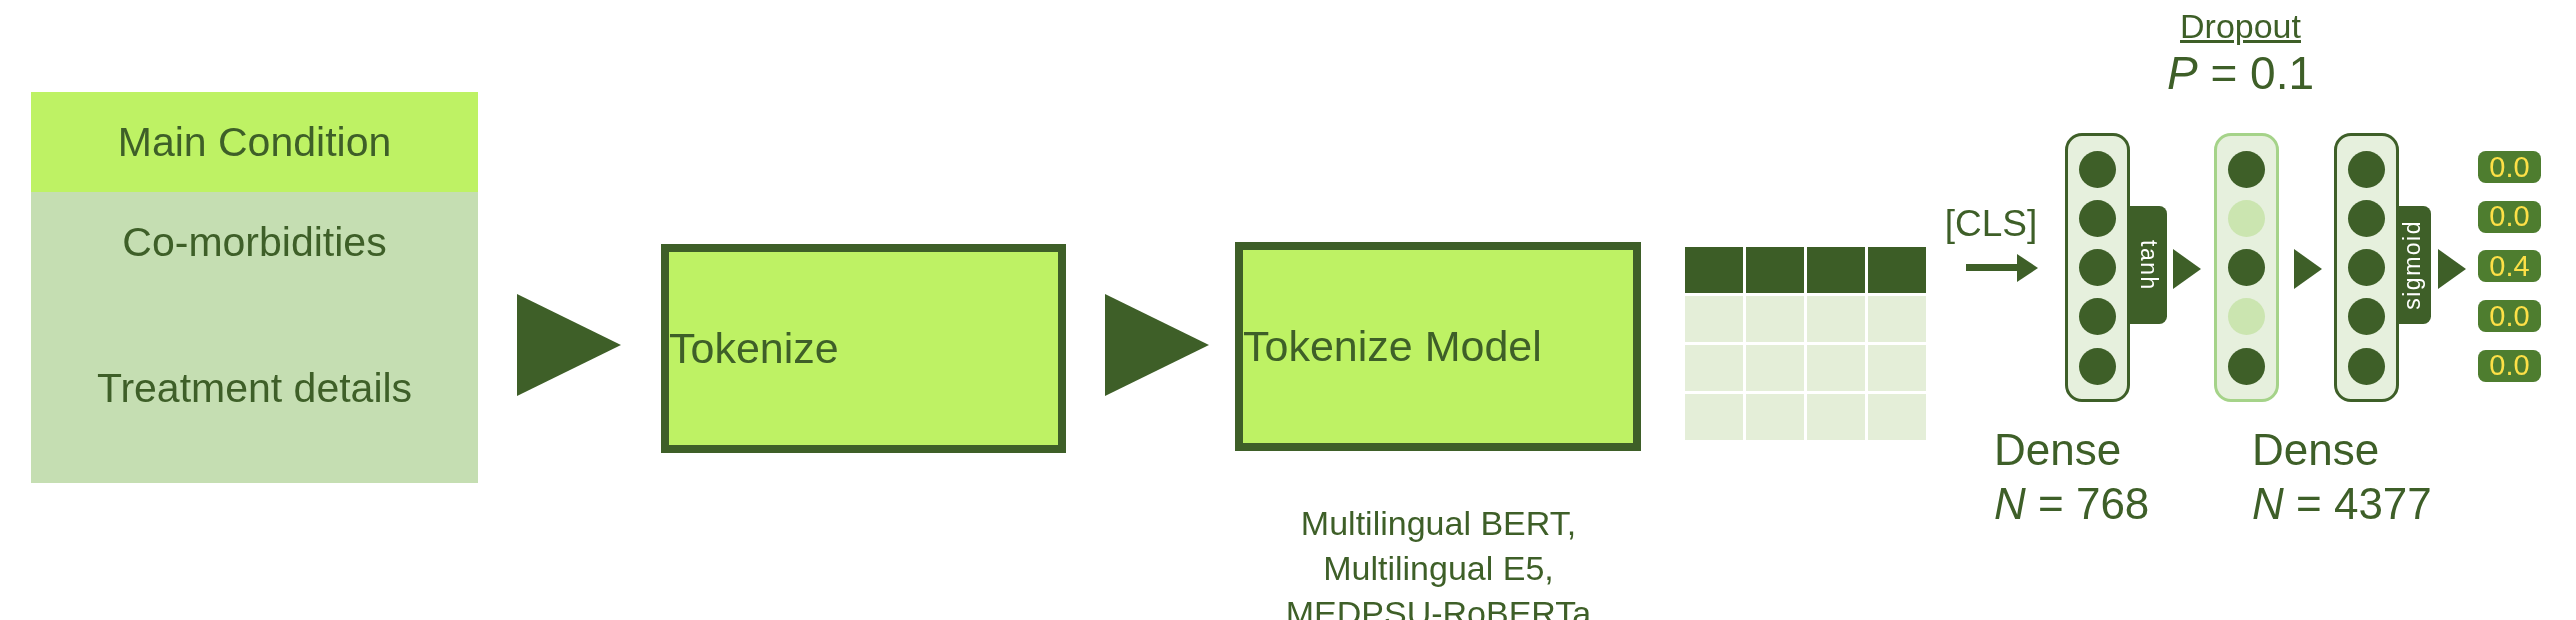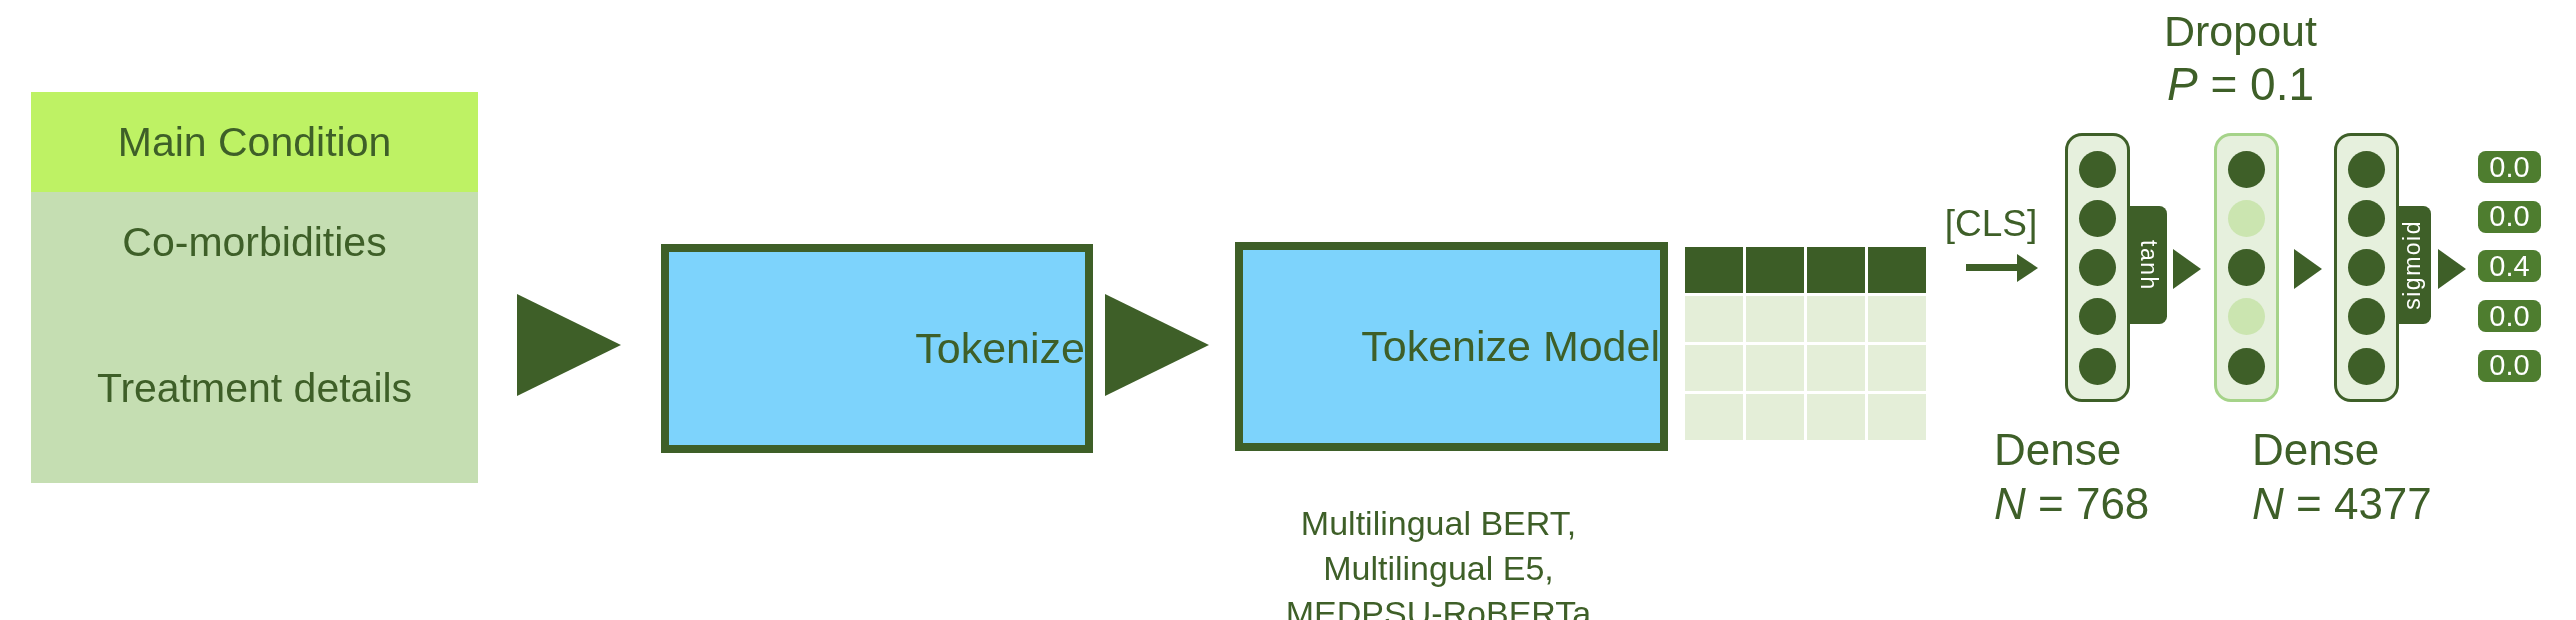--- a/index.html
+++ b/index.html
@@ -10,22 +10,22 @@
   
   .stack{position:absolute;left:31px;top:92px;width:447px;}
   .stack-row{display:flex;align-items:center;justify-content:center;font-size:41px;}
   .stack-row[data-tone="light"]{background:#bef264;}
   .stack-row[data-tone="medium"]{background:#c5deb2;}
   
   .big-arrow{position:absolute;width:0;height:0;
     border-top:51px solid transparent;border-bottom:51px solid transparent;
     border-left:104px solid #3e5f28;}
   
-  .proc-box{position:absolute;background:#7dd3fc;border:8.5px solid #3e5f28;
-    display:flex;align-items:center;justify-content:flex-end;font-size:43px;padding-left:27px;}
+  .proc-box{position:absolute;background:#bef264;border:8.5px solid #3e5f28;
+    display:flex;align-items:center;justify-content:flex-start;font-size:43px;}
   .variants{position:absolute;left:1235px;top:473px;width:407px;text-align:center;
     font-size:34px;line-height:1.32;margin-top:28px;}
   
   .matrix{position:absolute;left:1685px;top:247px;display:flex;flex-direction:column;gap:3.1px;}
   .matrix-row{display:flex;gap:3.1px;}
   .matrix-cell{width:58px;height:46px;background:#e4eed8;}
   .matrix-row:first-child .matrix-cell{background:#3c5d26;}
   
   .cls{position:absolute;left:1937px;top:203px;width:108px;text-align:center;font-size:37px;}
   .cls-arrow-shaft{position:absolute;left:1966px;top:264px;width:52px;height:7px;background:#3e5f28;}
@@ -43,27 +43,27 @@
   .act-tab{position:absolute;top:206px;width:49px;height:118px;background:#3e5f28;
     border-radius:7.7px;z-index:1;display:flex;align-items:center;justify-content:flex-end;}
   .act-tab .vtext{writing-mode:vertical-rl;color:#ffffff;font-size:23px;letter-spacing:1.5px;
     margin-right:4.6px;white-space:nowrap;}
   .act-tab .vtext.flip{transform:rotate(180deg);}
   .mini-arrow{position:absolute;top:249px;width:0;height:0;
     border-top:20px solid transparent;border-bottom:20px solid transparent;
     border-left:28px solid #3e5f28;z-index:3;}
   
   .dropout-note{position:absolute;left:2110px;top:6.1px;width:261px;text-align:center;line-height:1.18;}
-  .dropout-note .t1{font-size:43px;}
+  .dropout-note .t1{font-size:34px;text-decoration:underline;}
   .dropout-note .t2{font-size:46px;}
   .dense-note{position:absolute;top:423px;font-size:44px;line-height:1.22;}
   .it{font-style:italic;}
   
   .outputs{position:absolute;left:2478px;top:151px;display:flex;flex-direction:column;gap:17.7px;}
-  .badge{width:63px;height:32px;background:#4e7d2f;border-radius:7.7px;color:#ffffff;
+  .badge{width:63px;height:32px;background:#4e7d2f;border-radius:7.7px;color:#fde047;
     font-size:29px;display:flex;align-items:center;justify-content:center;}
 </style>
 </head>
 <body>
 
 <div id="canvas">
 
   <div class="stack">
     <div class="stack-row" style="height:100px" data-tone="light">
       <span>Main Condition</span>

